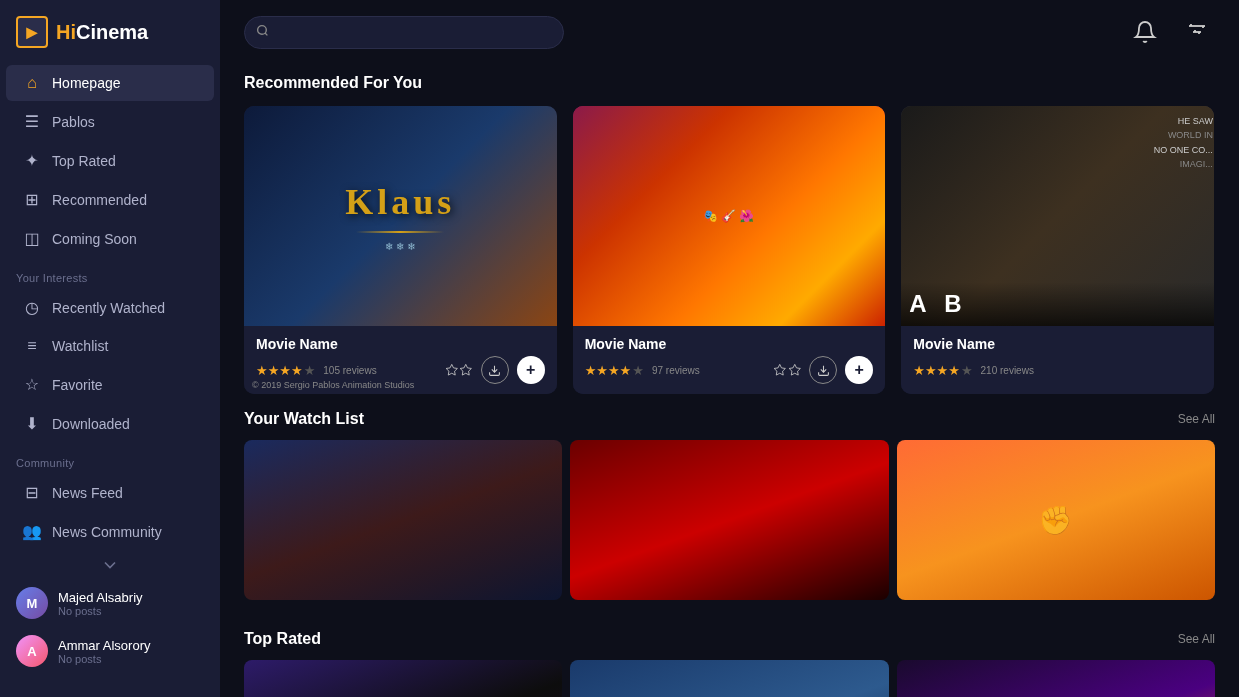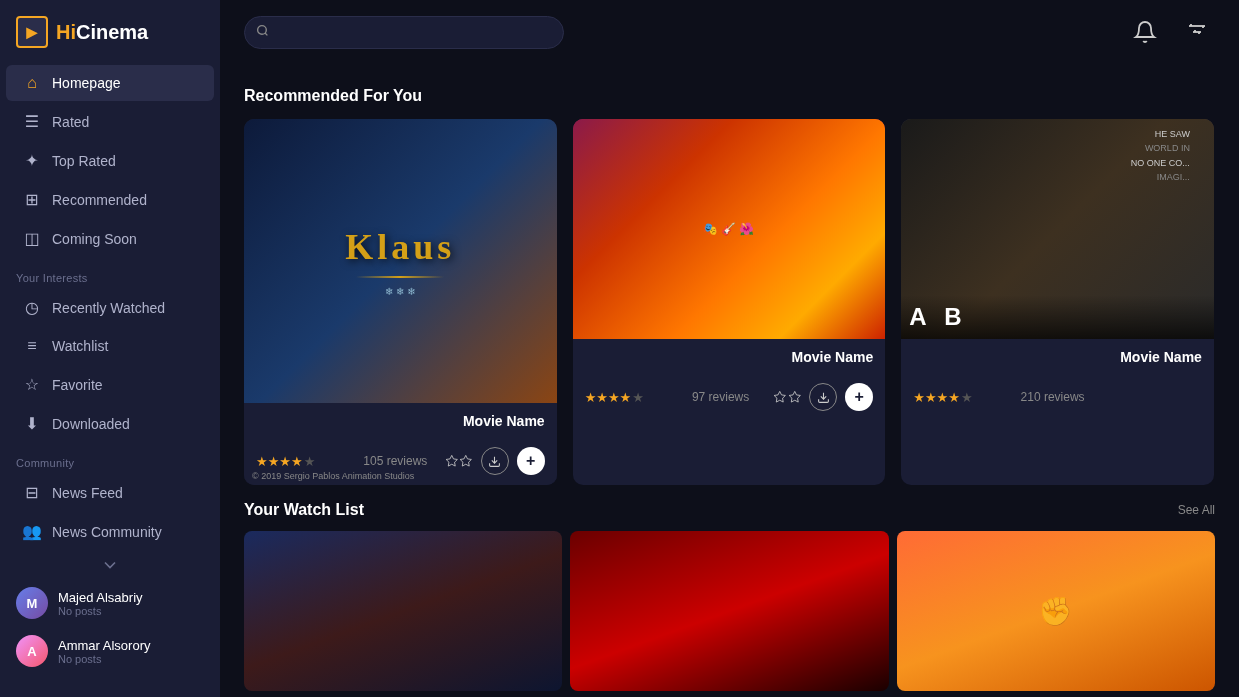--- a/index.html
+++ b/index.html
@@ -149,21 +149,21 @@
     }
     #content::-webkit-scrollbar { width: 6px; }
     #content::-webkit-scrollbar-track { background: #0d0f1a; }
     #content::-webkit-scrollbar-thumb { background: #2a2d4a; }
 
     .section-title {
       font-size: 16px;
       font-weight: 600;
       color: #fff;
       margin-bottom: 14px;
-      margin-top: 23px;
+      margin-top: 10px;
     }
 
     
     .recommended-row {
       display: flex;
       gap: 16px;
       overflow: hidden;
     }
     .movie-card-lg {
       flex: 0 0 calc(33.33% - 11px);
@@ -181,29 +181,29 @@
     .movie-poster-placeholder {
       background: linear-gradient(135deg, #2a2d4a, #1a1d35);
       display: flex; align-items: center; justify-content: center;
       font-size: 12px; color: #555;
     }
 
     .card-info {
       padding: 10px 12px;
       background: #1a1d35;
     }
-    .card-title { font-size: 14px; font-weight: 600; color: #fff; margin-bottom: 18px; text-align: right; }
+    .card-title { font-size: 14px; font-weight: 600; color: #fff; margin-bottom: 4px; }
     .card-meta {
       display: flex;
       align-items: center;
       gap: 8px;
     }
     .stars { color: #f5a623; font-size: 13px; display: flex; gap: 1px; }
     .star-empty { color: #555; }
-    .review-count { font-size: 12px; color: #888; margin-left: 40px; }
+    .review-count { font-size: 10px; color: #888; }
     .card-actions {
       display: flex;
       align-items: center;
       gap: 8px;
       margin-left: auto;
     }
     .action-btn {
       width: 28px; height: 28px;
       border-radius: 50%;
       border: 1.5px solid #888;
@@ -274,21 +274,21 @@
   </div>
 
   <div class="sidebar-item active">
     <span class="item-icon homepage-icon">⌂</span>
     <span>Homepage</span>
   </div>
 
 
   <div class="sidebar-item">
     <span class="item-icon">☰</span>
-    <span>Rated</span>
+    <span>Pablos</span>
   </div>
   <div class="sidebar-item">
     <span class="item-icon">✦</span>
     <span>Top Rated</span>
   </div>
   <div class="sidebar-item">
     <span class="item-icon">⊞</span>
     <span>Recommended</span>
   </div>
   <div class="sidebar-item">
@@ -381,21 +381,21 @@
     </div>
   </div>
 
   <div id="content">
 
     <div class="section-title">Recommended For You</div>
 
     <div class="recommended-row">
 
       <div class="movie-card-lg">
-        <div class="movie-poster-placeholder poster-klaus" style="height:284px; display:flex; align-items:center; justify-content:center;">
+        <div class="movie-poster-placeholder poster-klaus" style="height:220px; display:flex; align-items:center; justify-content:center;">
           <div style="text-align:center;">
             <div style="font-size:36px; font-weight:900; color:#d4a017; text-shadow: 2px 2px 8px rgba(0,0,0,0.8); letter-spacing:4px; font-family: serif;">Klaus</div>
             <div style="width:80%; margin:8px auto; height:2px; background: linear-gradient(90deg, transparent, #d4a017, transparent);"></div>
 
             <div style="font-size:10px; color:#8ab4cc; margin-top:6px;">❄ ❄ ❄</div>
           </div>
           <div style="position:absolute; bottom:4px; left:8px; font-size:9px; color:#888;">© 2019 Sergio Pablos Animation Studios</div>
         </div>
         <div class="card-info">
           <div class="card-title">Movie Name</div>
@@ -454,21 +454,21 @@
               </div>
               <div class="action-btn action-btn-primary">+</div>
             </div>
           </div>
         </div>
       </div>
 
       <div class="movie-card-lg">
         <div class="movie-poster-placeholder poster-russell" style="height:220px; display:flex; align-items:flex-start; justify-content:flex-end; position:relative; overflow:hidden;">
           <div style="width:100%; height:100%; background: linear-gradient(135deg, #1a1a1a, #3d3020, #2a2a2a); position:absolute;"></div>
-          <div style="position:absolute; top:8px; right:24px; text-align:right; font-size:9px; color:#ccc; line-height:1.6; z-index:1;">
+          <div style="position:absolute; top:8px; right:1px; text-align:right; font-size:9px; color:#ccc; line-height:1.6; z-index:1;">
             <div>HE SAW</div>
             <div style="color:#888">WORLD IN</div>
             <div>NO ONE CO...</div>
             <div style="color:#888">IMAGI...</div>
           </div>
           <div style="position:absolute; bottom:0; left:0; right:0; padding:8px; font-size:11px; color:#ddd; z-index:1; background: linear-gradient(transparent, rgba(0,0,0,0.7));">
             <div style="font-size:24px; font-weight:900; color:#fff; letter-spacing:6px;">A B</div>
           </div>
         </div>
         <div class="card-info">

